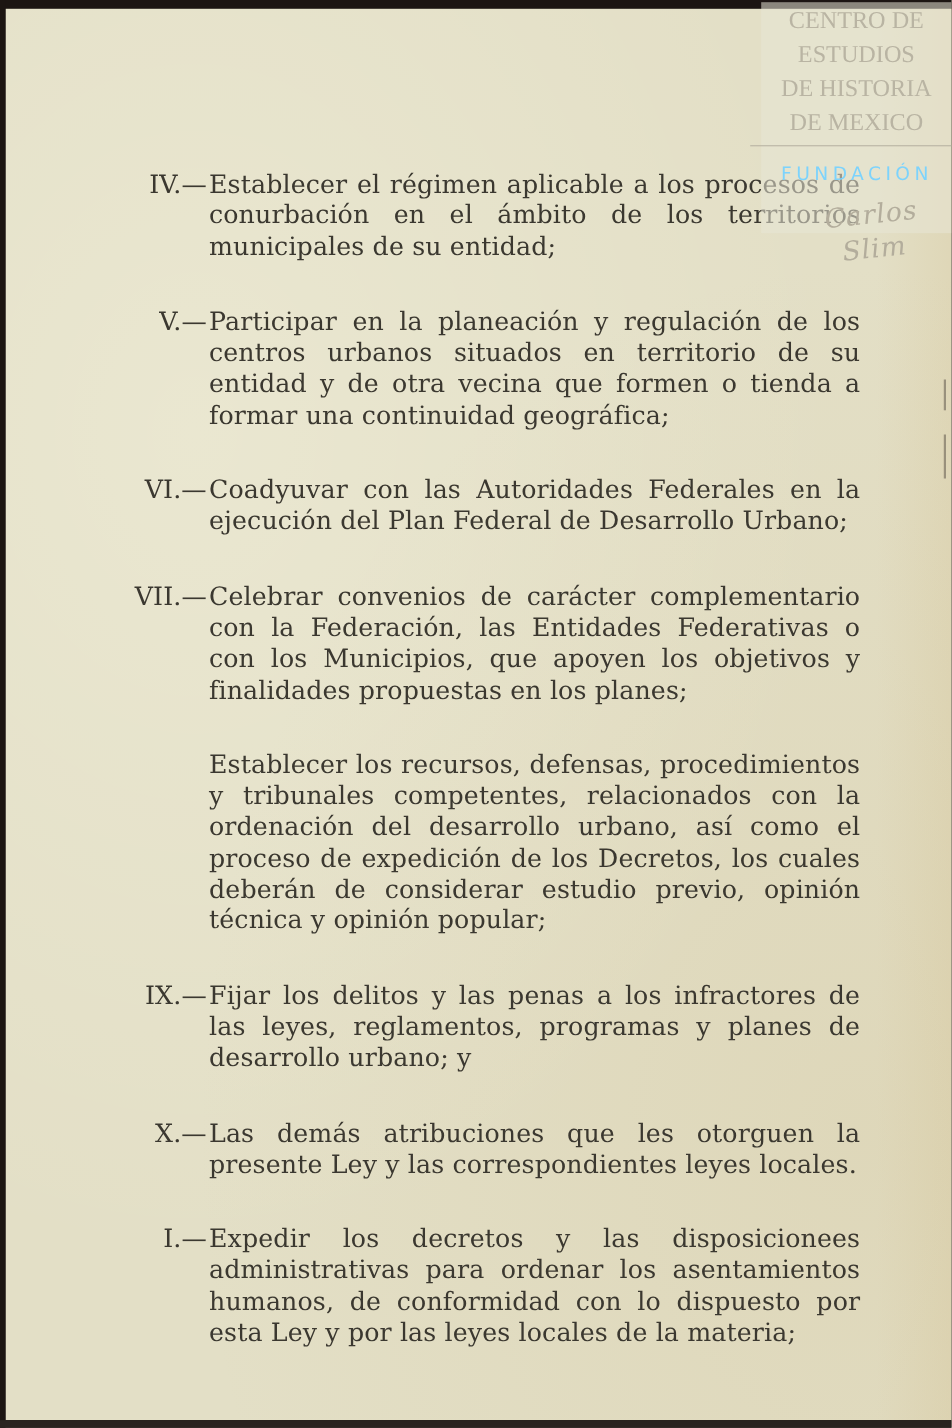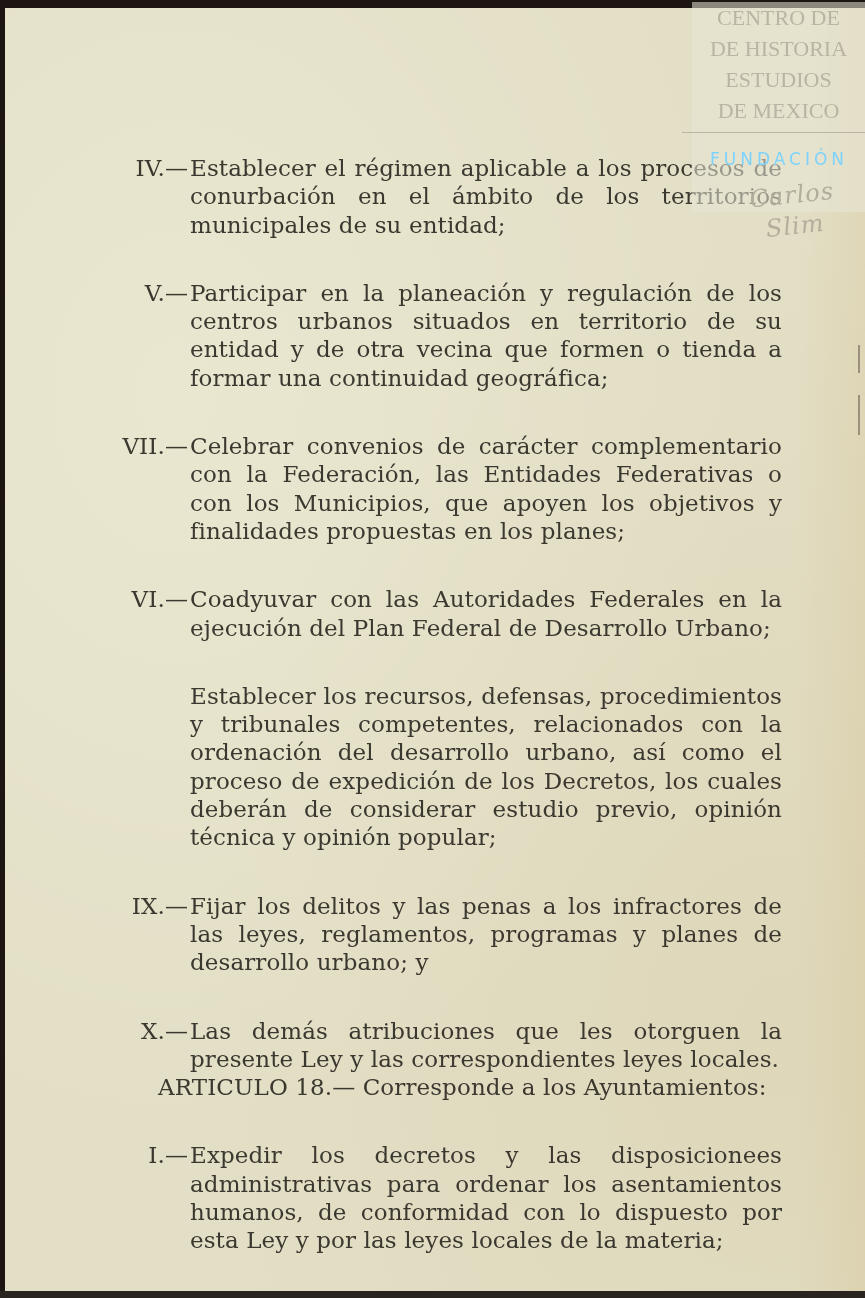--- a/index.html
+++ b/index.html
@@ -72,48 +72,47 @@
 <div class="text">
   <div class="item">
     <span class="num">IV.—</span>
     <div class="body">Establecer el régimen aplicable a los procesos de conurbación en el ámbito de los territorios municipales de su entidad;</div>
   </div>
   <div class="item">
     <span class="num">V.—</span>
     <div class="body">Participar en la planeación y regulación de los centros urbanos situados en territorio de su entidad y de otra vecina que formen o tienda a formar una continuidad geográfica;</div>
   </div>
   <div class="item">
+    <span class="num">VI.—</span>
+    <div class="body">Coadyuvar con las Autoridades Federales en la ejecución del Plan Federal de Desarrollo Urbano;</div>
+  </div>
+  <div class="item">
     <span class="num">VII.—</span>
     <div class="body">Celebrar convenios de carácter complementario con la Federación, las Entidades Federativas o con los Municipios, que apoyen los objetivos y finalidades propuestas en los planes;</div>
-  </div>
-  <div class="item">
-    <span class="num">VI.—</span>
-    <div class="body">Coadyuvar con las Autoridades Federales en la ejecución del Plan Federal de Desarrollo Urbano;</div>
   </div>
   <div class="item">
     <div class="body">Establecer los recursos, defensas, procedimientos y tribunales competentes, relacionados con la ordenación del desarrollo urbano, así como el proceso de expedición de los Decretos, los cuales deberán de considerar estudio previo, opinión técnica y opinión popular;</div>
   </div>
   <div class="item">
     <span class="num">IX.—</span>
     <div class="body">Fijar los delitos y las penas a los infractores de las leyes, reglamentos, programas y planes de desarrollo urbano; y</div>
   </div>
   <div class="item">
     <span class="num">X.—</span>
     <div class="body">Las demás atribuciones que les otorguen la presente Ley y las correspondientes leyes locales.</div>
   </div>
 
-  <div class="article"><span>ARTICULO 18.—</span> <span>Corresponde a los Ayuntamientos:</span></div>
 
   <div class="item">
     <span class="num">I.—</span>
     <div class="body">Expedir los decretos y las disposicionees administrativas para ordenar los asentamientos humanos, de conformidad con lo dispuesto por esta Ley y por las leyes locales de la materia;</div>
   </div>
 </div>
 
 <div class="watermark">
   <span class="wm-line">CENTRO DE</span>
+  <span class="wm-line">ESTUDIOS</span>
   <span class="wm-line">DE HISTORIA</span>
-  <span class="wm-line">ESTUDIOS</span>
   <span class="wm-line">DE MEXICO</span>
   <div class="wm-rule"></div>
   <span class="wm-fund">FUNDACIÓN</span>
   <span class="wm-sign">Carlos Slim</span>
 </div>
 
 </body></html>

